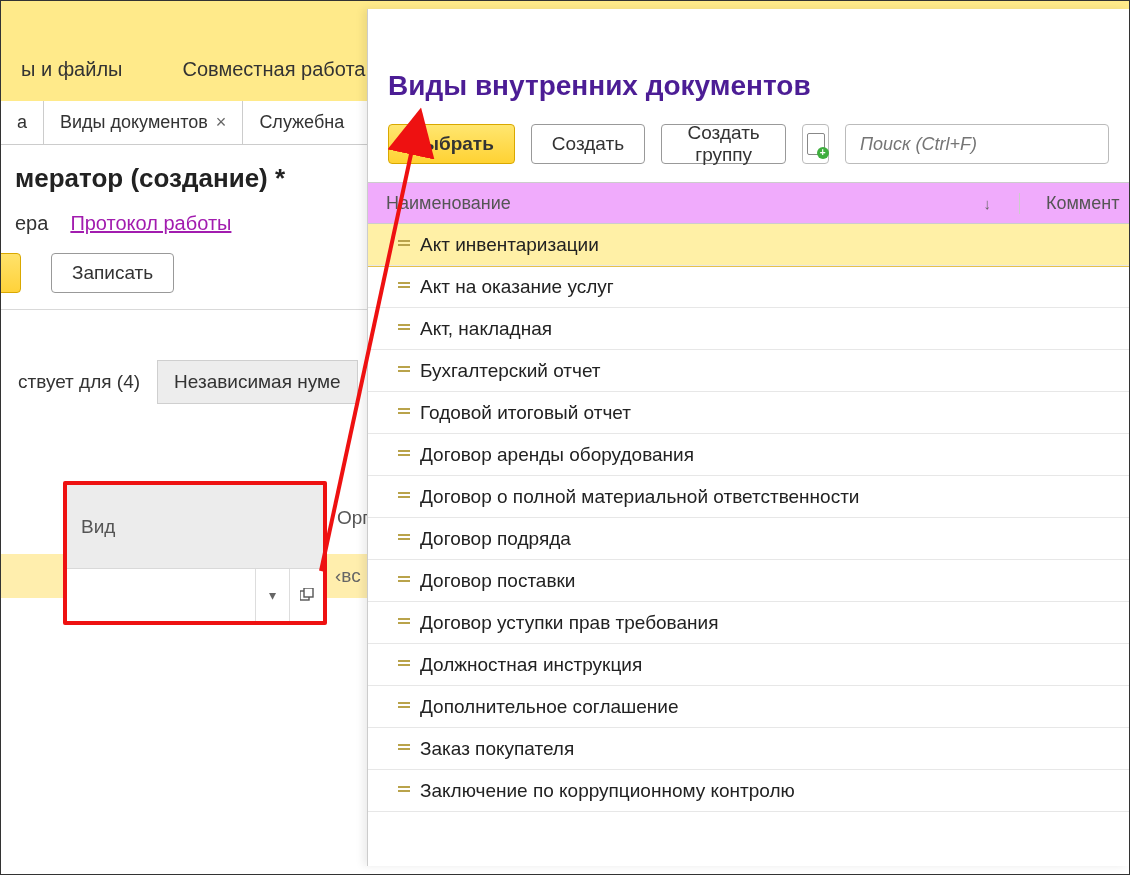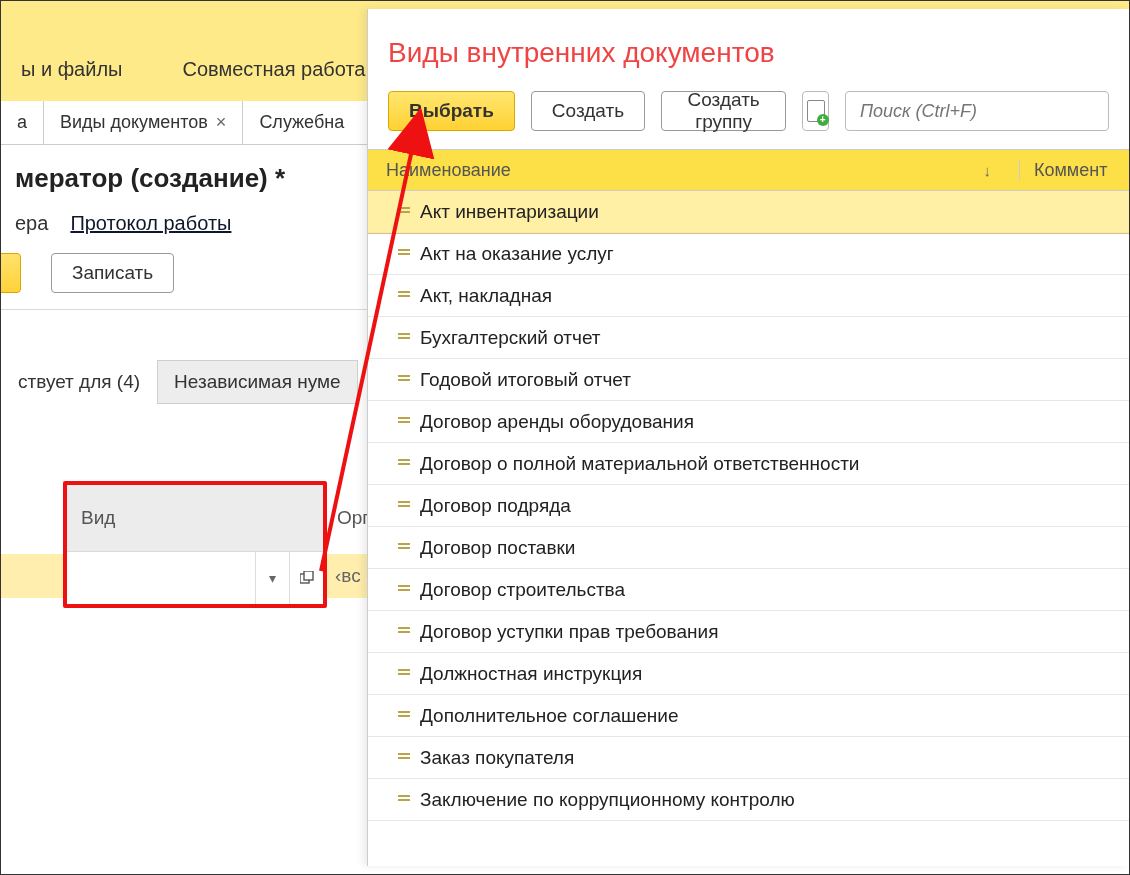--- a/index.html
+++ b/index.html
@@ -51,21 +51,21 @@
     font-size: 26px; font-weight: 600;
     padding: 18px 0 18px 14px;
     color: #222;
   }
 
   .links-row {
     display: flex; gap: 22px;
     padding: 0 0 18px 14px;
     font-size: 20px;
   }
-  .links-row .link { color: #0f172a; text-decoration: underline; cursor: pointer; }
+  .links-row .link { color: #a21caf; text-decoration: underline; cursor: pointer; }
 
   .actions-row {
     display: flex; gap: 30px; align-items: center;
     padding: 0 0 16px 0;
     margin-left: -20px;
   }
   .btn {
     height: 40px; padding: 0 20px;
     border: 1px solid #999; border-radius: 4px;
     background: #fff; display: inline-flex; align-items: center; justify-content: center;
@@ -92,21 +92,21 @@
 
   .field-block {
     position: absolute;
     left: 62px; top: 480px;
     width: 264px;
     border: 4px solid #e11; 
     border-radius: 2px;
   }
   .field-head {
     background: #ececec;
-    height: 67px;
+    height: 84px;
     display: flex; align-items: center;
     padding: 0 14px;
     font-size: 19px; color: #555;
     border-bottom: 1px solid #d9d9d9;
   }
   .field-cell {
     height: 52px; background: #fff;
     display: flex; align-items: stretch;
   }
   .field-cell .val { flex: 1; }
@@ -139,22 +139,23 @@
     position: absolute;
     left: 366px; top: 8px;
     right: 0; bottom: 8px;
     background: #fff;
     border-left: 1px solid #ccc;
     box-shadow: -4px 0 8px rgba(0,0,0,.08);
     z-index: 10;
     display: flex; flex-direction: column;
   }
   .popup-title {
-    font-size: 28px; font-weight: 400; color: #ef4444;
+    font-size: 28px; font-weight: 700; color: #4c1d95;
     padding: 28px 20px 22px 20px;
+    margin-top: 33px;
   }
   .popup-toolbar {
     padding: 0 20px 18px 20px;
     display: flex; align-items: center; gap: 16px;
   }
   .btn-yellow {
     background: linear-gradient(#ffe670,#ffd233);
     border: 1px solid #d9a800;
     font-weight: 700;
   }
@@ -162,33 +163,33 @@
     width: 42px; height: 40px; border: 1px solid #bbb; border-radius: 4px;
     background: #fff; display: flex; align-items: center; justify-content: center;
     cursor: pointer;
   }
   .search-input {
     flex: 1; height: 40px; border: 1px solid #bbb; border-radius: 4px;
     padding: 0 14px; font-size: 18px; color: #888; font-style: italic;
   }
 
   .grid-head {
-    display: flex; background: #fde047;
+    display: flex; background: #f0abfc;
     border-top: 1px solid #ccc; border-bottom: 1px solid #ccc;
     height: 42px; align-items: center;
     font-size: 18px; color: #555;
     padding-left: 18px;
   }
   .grid-head .col-name { flex: 1; position: relative; }
   .grid-head .col-name .sort-arrow {
     position: absolute; right: 28px; top: 50%; transform: translateY(-50%);
     color: #666; font-size: 15px;
   }
   .grid-head .col-comment {
-    width: 110px; border-left: 1px solid #ccc; padding-left: 14px;
+    width: 110px; border-left: 1px solid #ccc; padding-left: 26px;
   }
 
   .grid-body { flex: 1; overflow: hidden; }
   .grid-row {
     height: 42px;
     border-bottom: 1px solid #e7e7e7;
     display: flex; align-items: center;
     font-size: 19px; color: #222;
     padding-left: 52px;
     cursor: pointer;
@@ -336,23 +337,20 @@
     <div class="grid-row">
         <span>Договор о полной материальной ответственности</span>
       </div>
     <div class="grid-row">
         <span>Договор подряда</span>
       </div>
     <div class="grid-row">
         <span>Договор поставки</span>
       </div>
     <div class="grid-row">
-        <span>Договор строительства</span>
-      </div>
-    <div class="grid-row">
         <span>Договор уступки прав требования</span>
       </div>
     <div class="grid-row">
         <span>Должностная инструкция</span>
       </div>
     <div class="grid-row">
         <span>Дополнительное соглашение</span>
       </div>
     <div class="grid-row">
         <span>Заказ покупателя</span>

